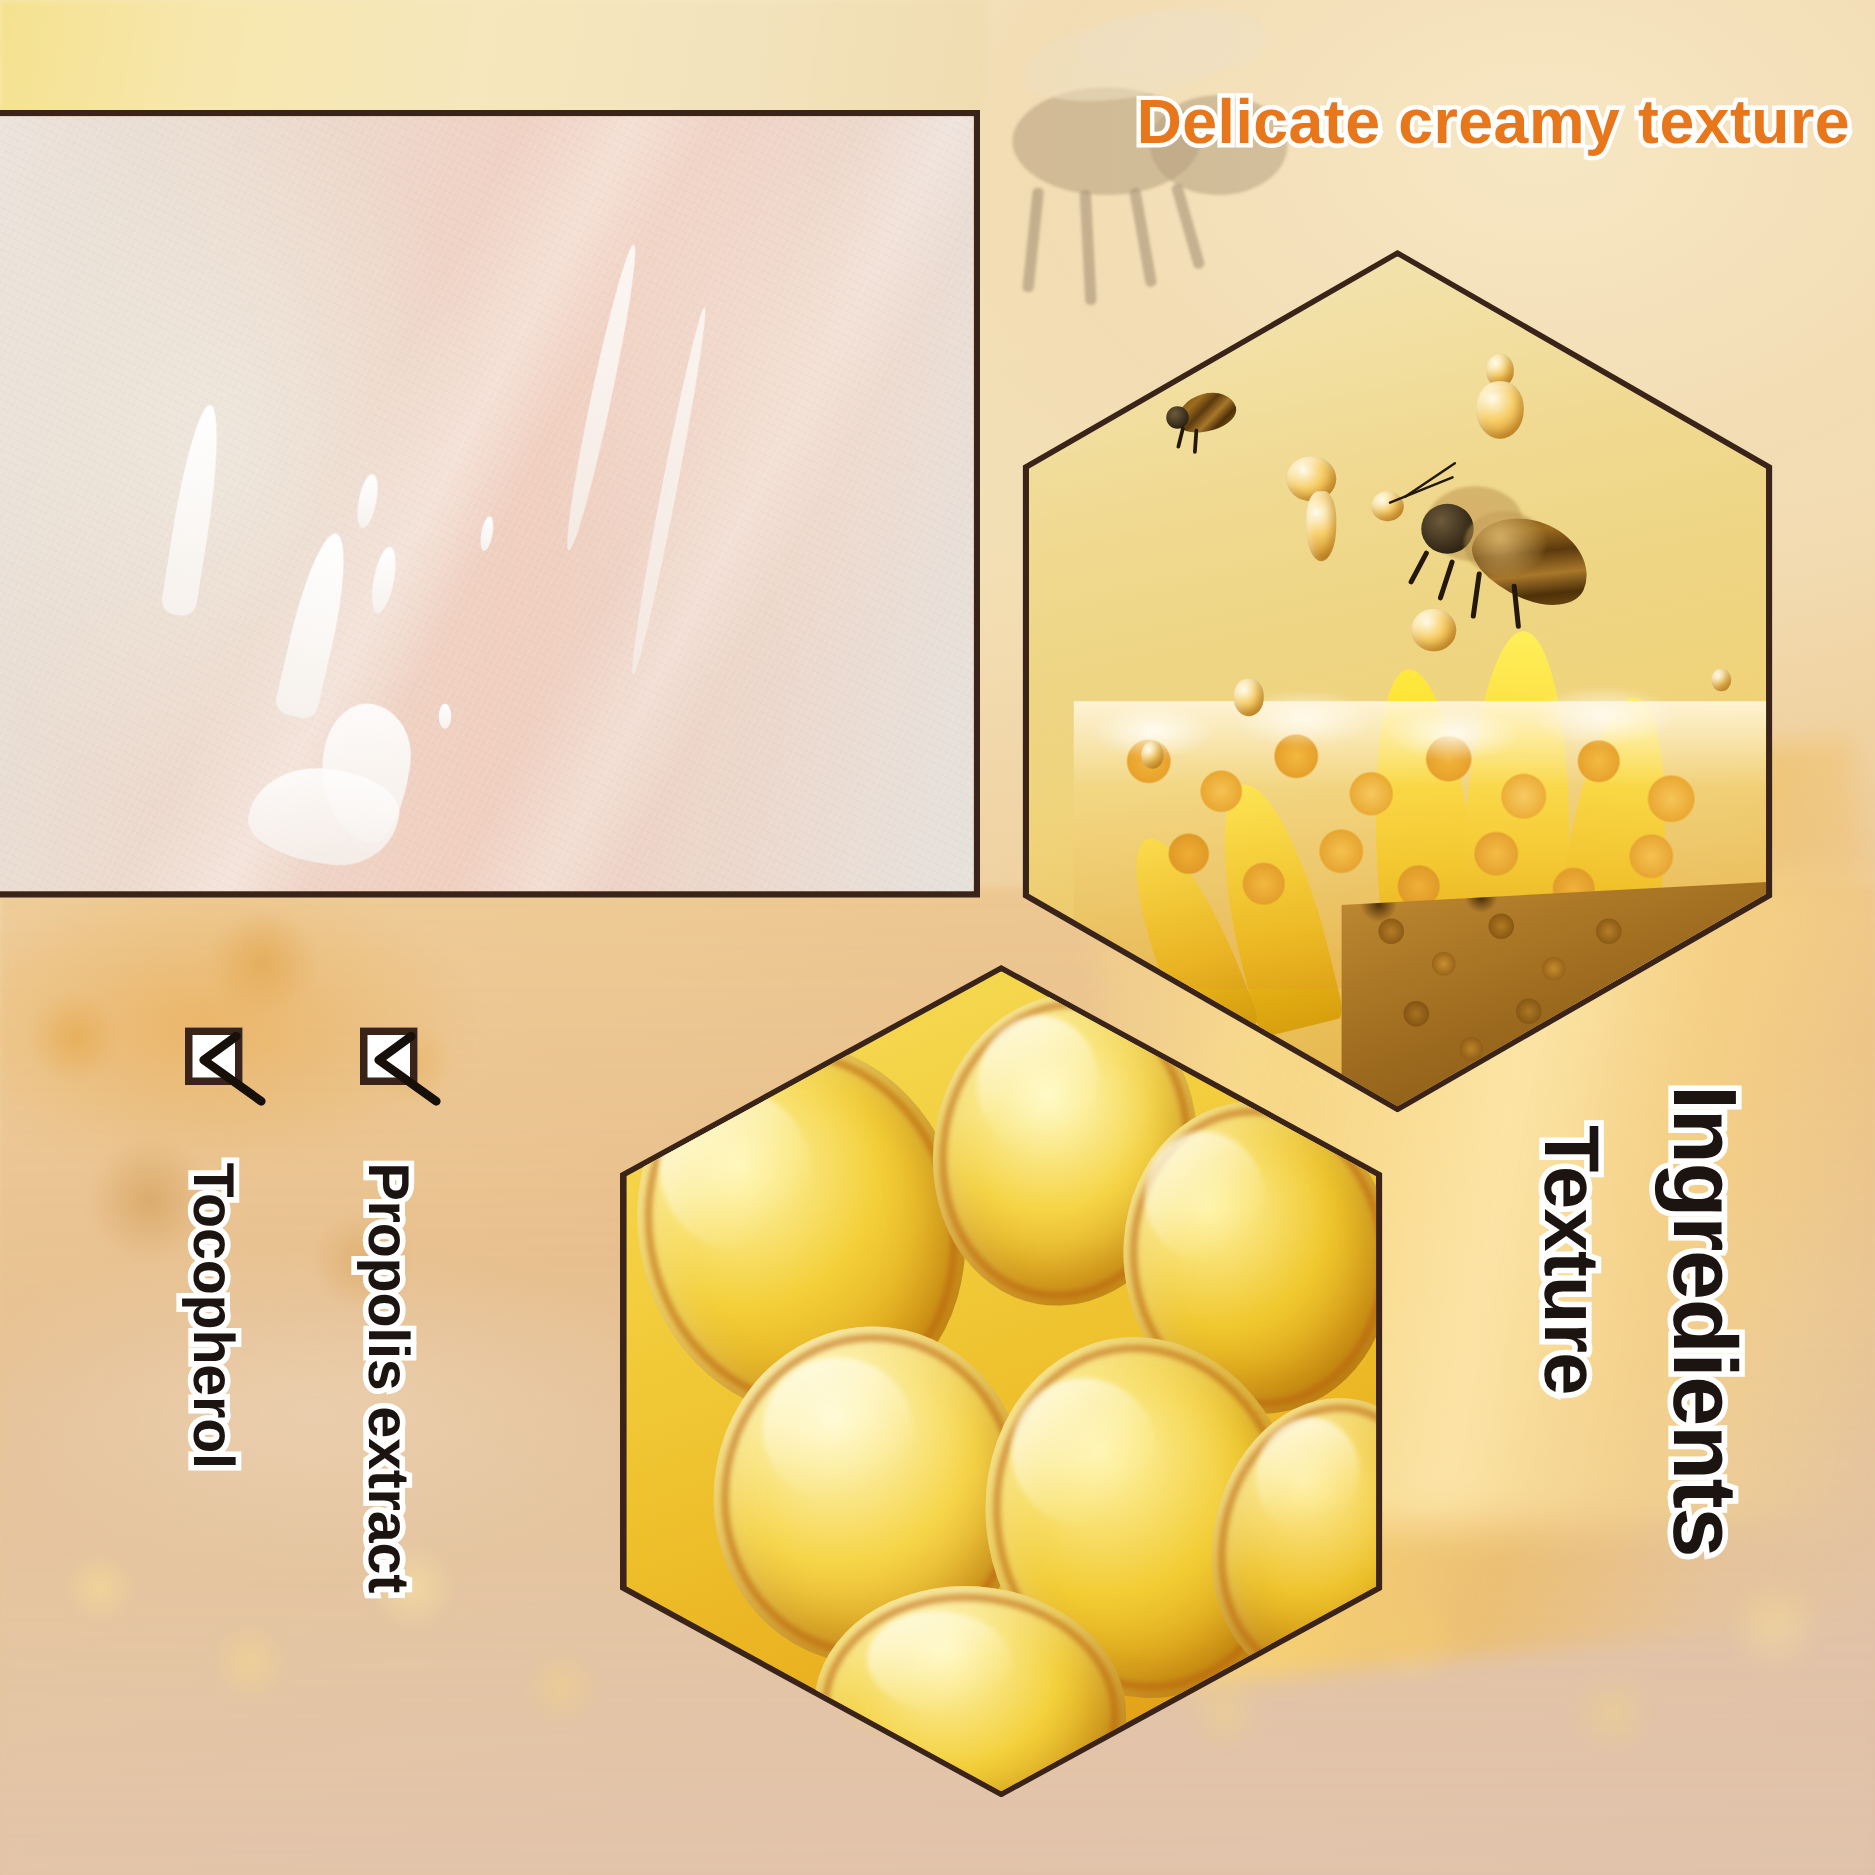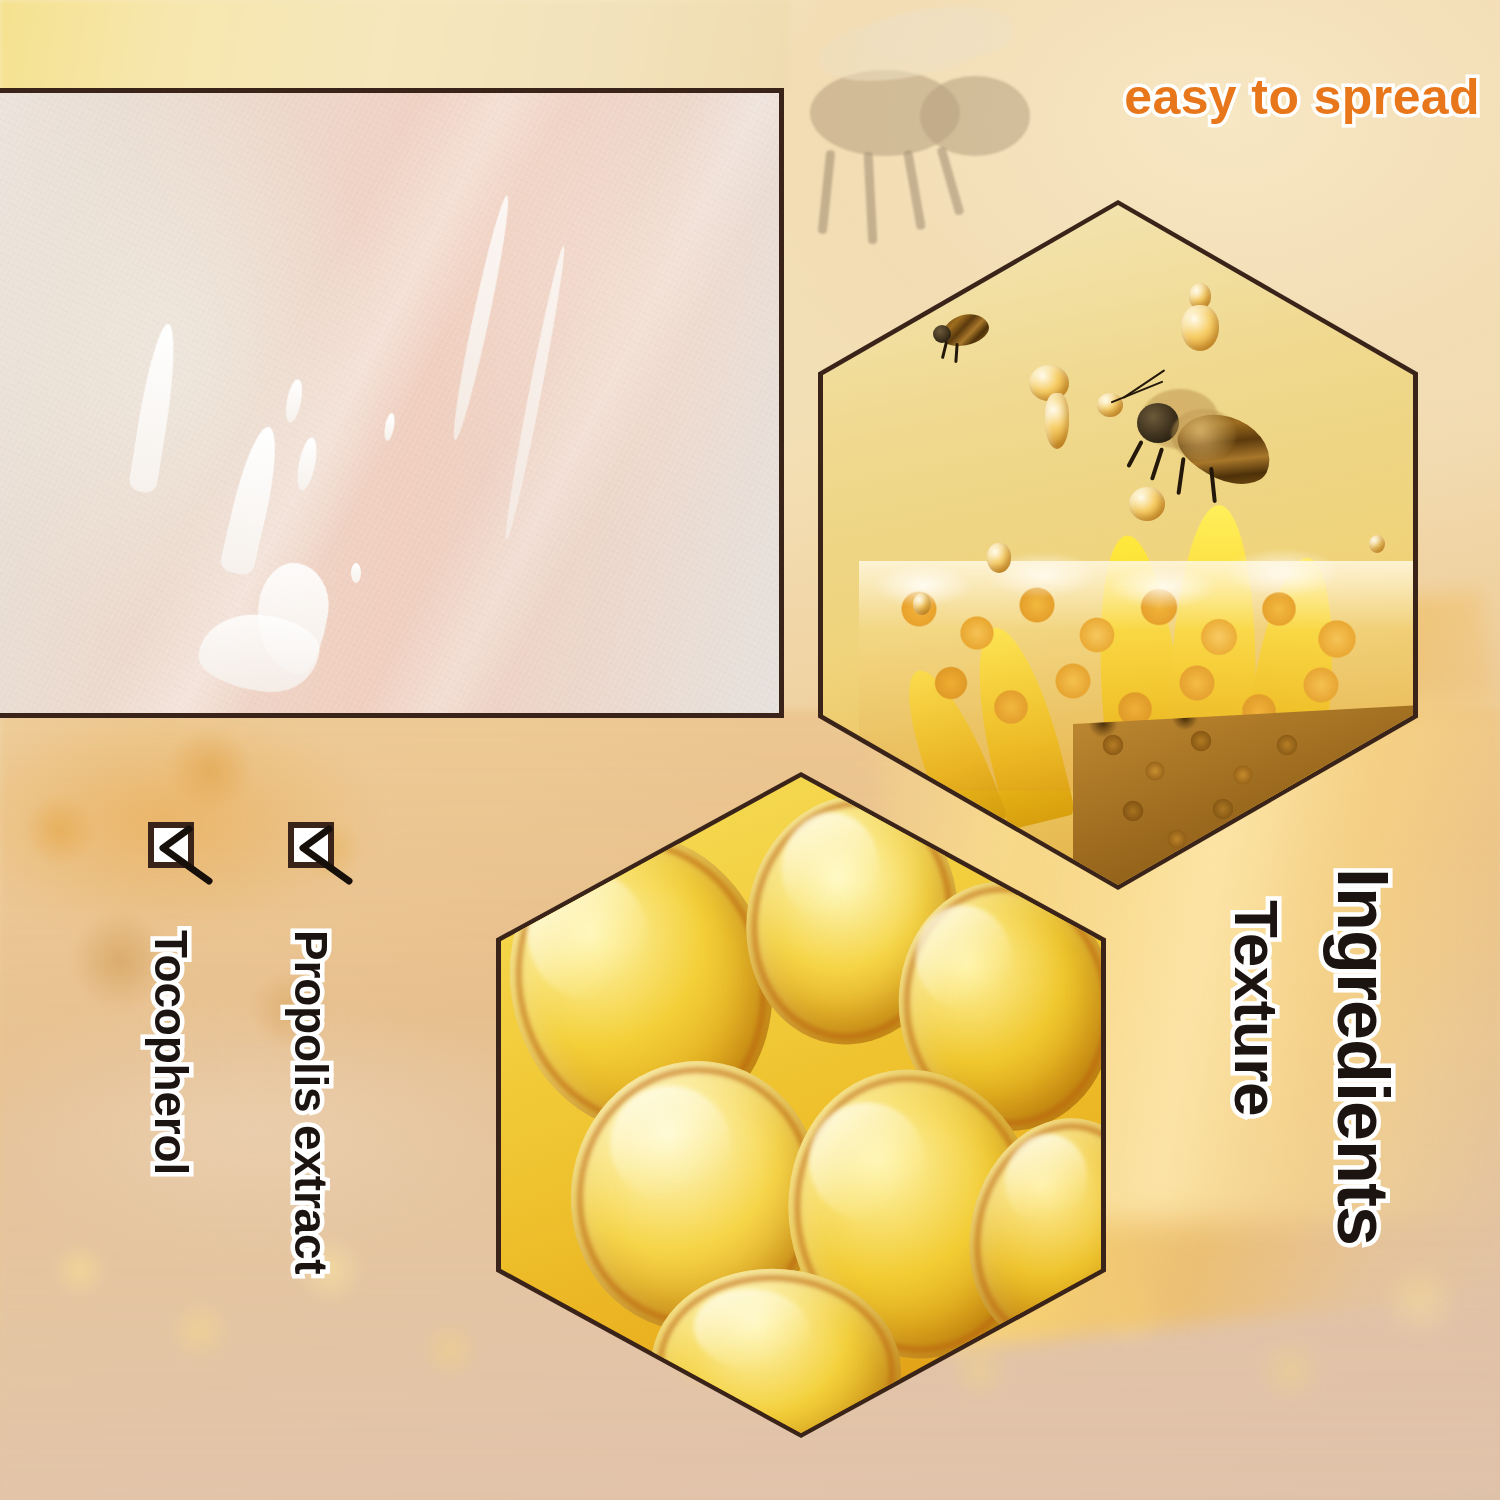--- a/index.html
+++ b/index.html
@@ -404,21 +404,21 @@
           <div class="rim" style="left:6px;top:6px;right:6px;bottom:6px;"></div>
           <div class="hl" style="left:40px;top:22px;width:116px;height:80px;"></div>
         </div>
 
         <span class="sr">Golden vitamin E oil softgel capsules</span>
       </div>
     </div>
   </div>
 
   <div class="headline">
-    <span class="ln">easy to spread</span>
+    <span class="ln">Delicate creamy texture</span>
   </div>
 
   <div class="vlabel" id="label-ingredients">Ingredients</div>
   <div class="vlabel" id="label-texture">Texture</div>
 
   <div class="checkbox" id="checkbox-tocopherol">
     <svg class="tick" viewBox="0 0 62 60">
       <path d="M8 18 L27 44 L60 -2" fill="none" stroke="#17100a" stroke-width="7" stroke-linecap="round" stroke-linejoin="round"></path>
     </svg>
   </div>

